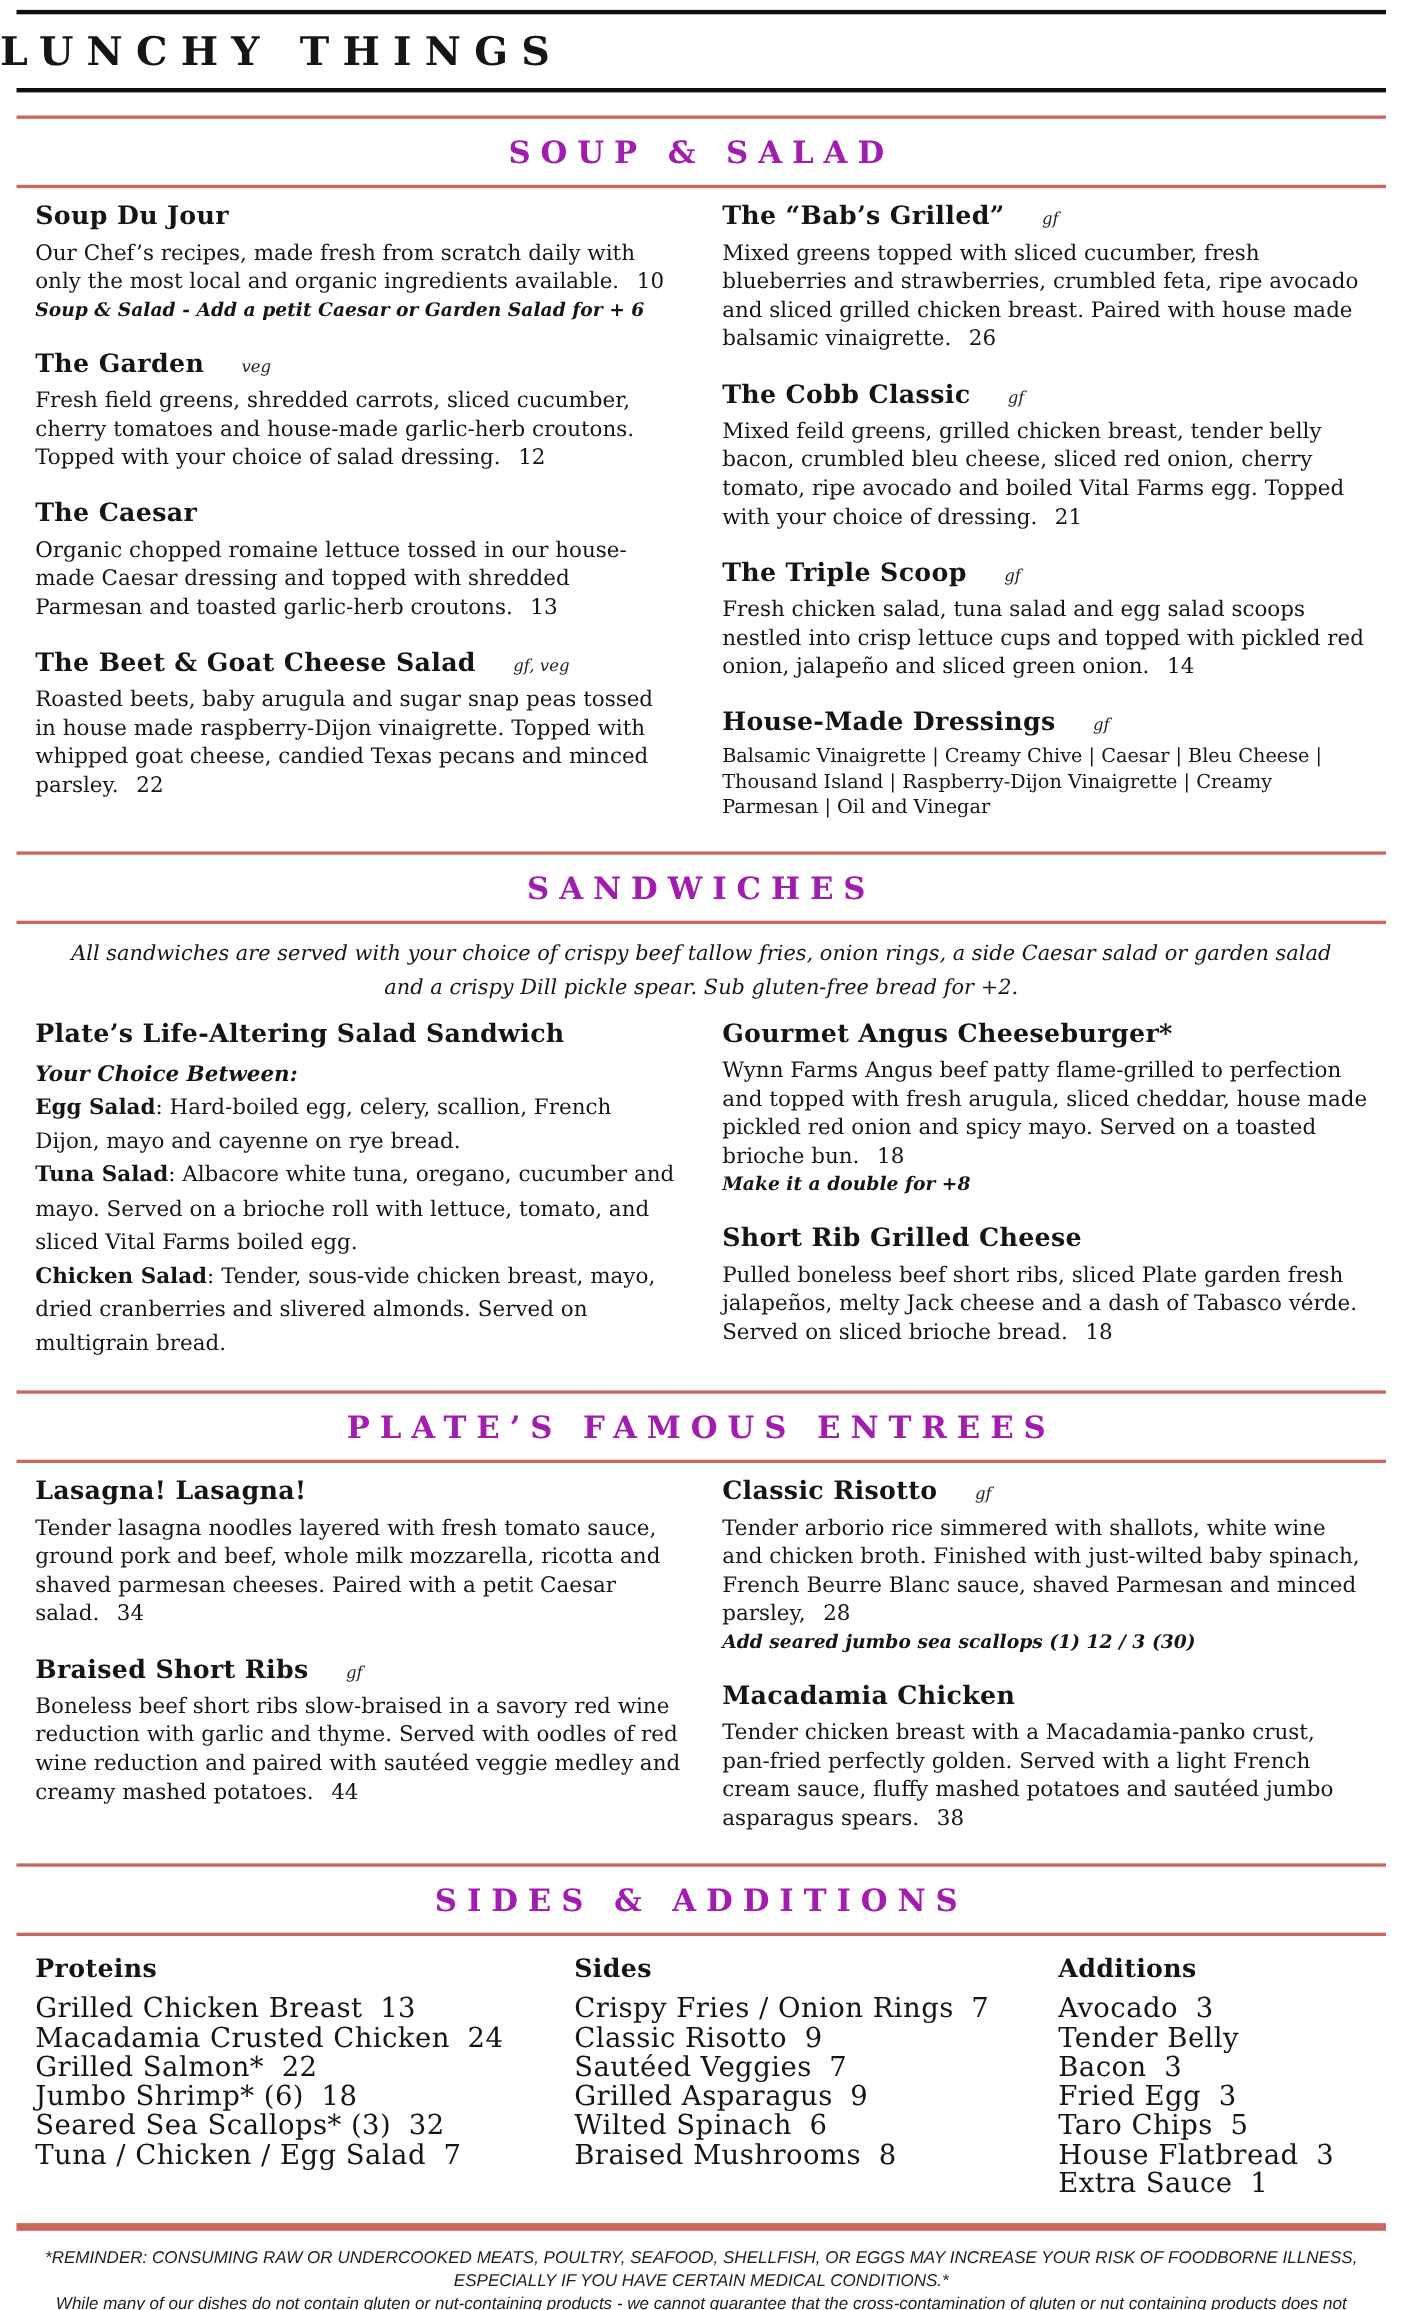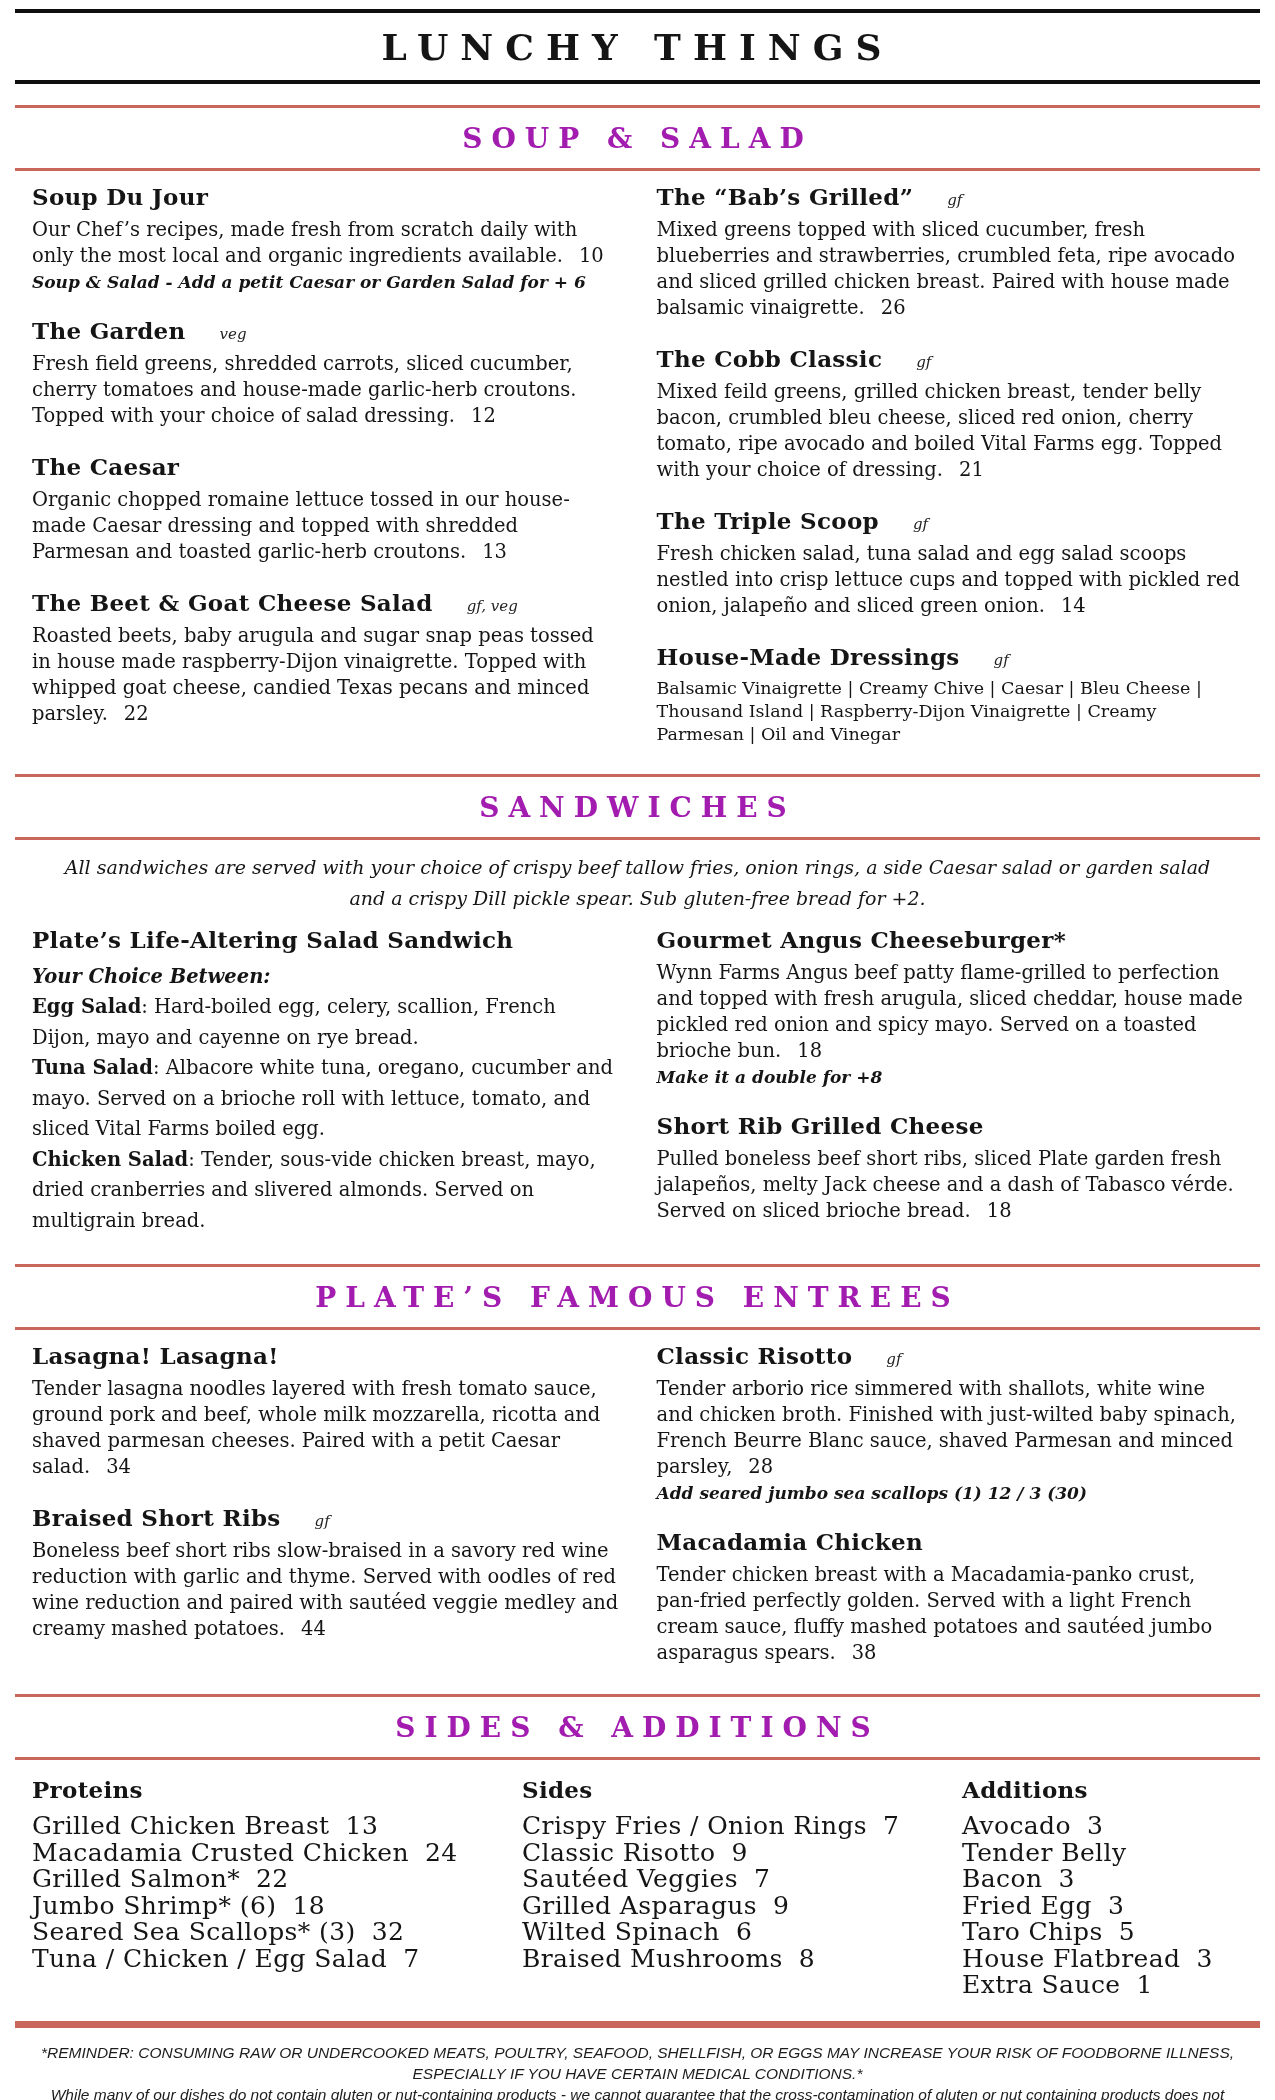--- a/index.html
+++ b/index.html
@@ -1,20 +1,20 @@
 <!DOCTYPE html>
 <html><head>
 <meta charset="utf-8">
 <style>
   html,body{margin:0;padding:0;background:#ffffff;}
   .page{width:1275px;height:2100px;margin:0 auto;background:#fff;color:#151515;
         font-family:"DejaVu Serif",serif;box-sizing:border-box;overflow:hidden;}
   .bar{height:4px;background:#0f0f0f;margin:0 15px;}
   .bar.top{margin-top:9px;}
-  .page-title{text-align:center;font-size:36px;font-weight:700;letter-spacing:12px;margin:13px 0 12px;}
+  .page-title{text-align:left;font-size:36px;font-weight:700;letter-spacing:12px;margin:13px 0 12px;}
   .redline{height:3px;background:#C9675C;margin:0 15px;}
   .redline.gap-top{margin-top:21px;}
   .section-title{text-align:center;color:#a21caf;font-size:28px;font-weight:700;letter-spacing:9px;margin:14px 0 13px;}
   .cols2{display:grid;grid-template-columns:1fr 1fr;column-gap:38px;padding:12px 32px 4px;}
   .item{margin-bottom:24px;}
   .item-head{display:flex;align-items:baseline;}
   .item-name{font-size:23px;font-weight:700;letter-spacing:.3px;}
   .item-tag{font-style:italic;font-size:15px;margin-left:34px;color:#222;}
   .item-tag:empty{display:none;}
   .item-desc{font-size:19.5px;line-height:26px;margin:7px 0 0;}

